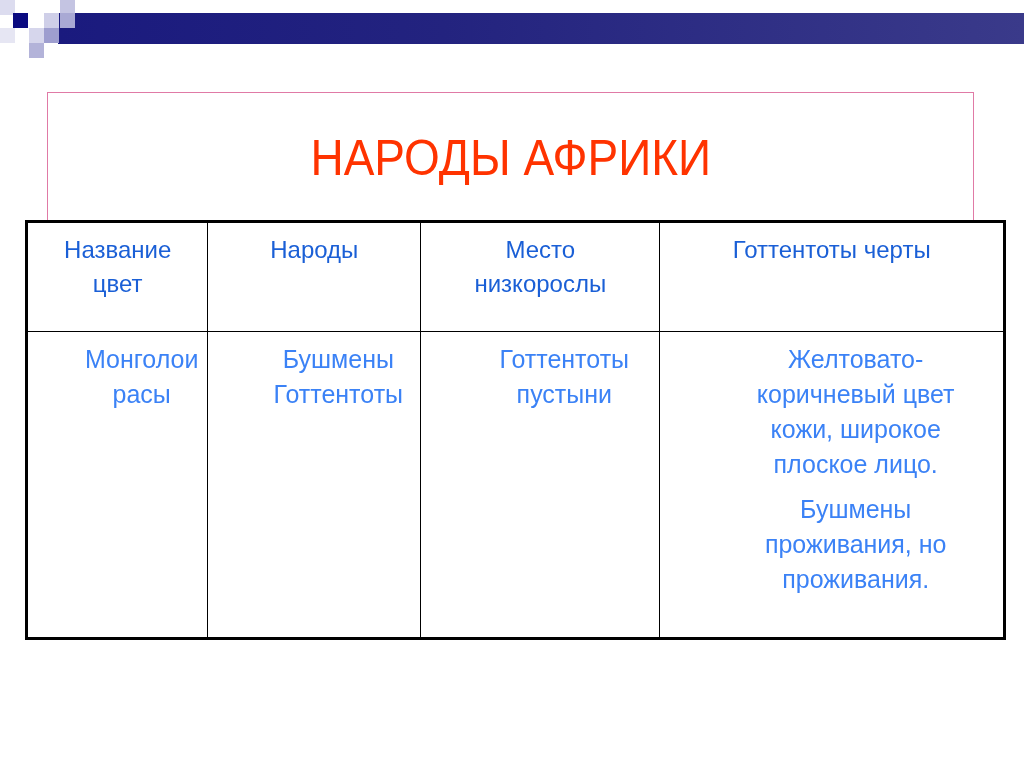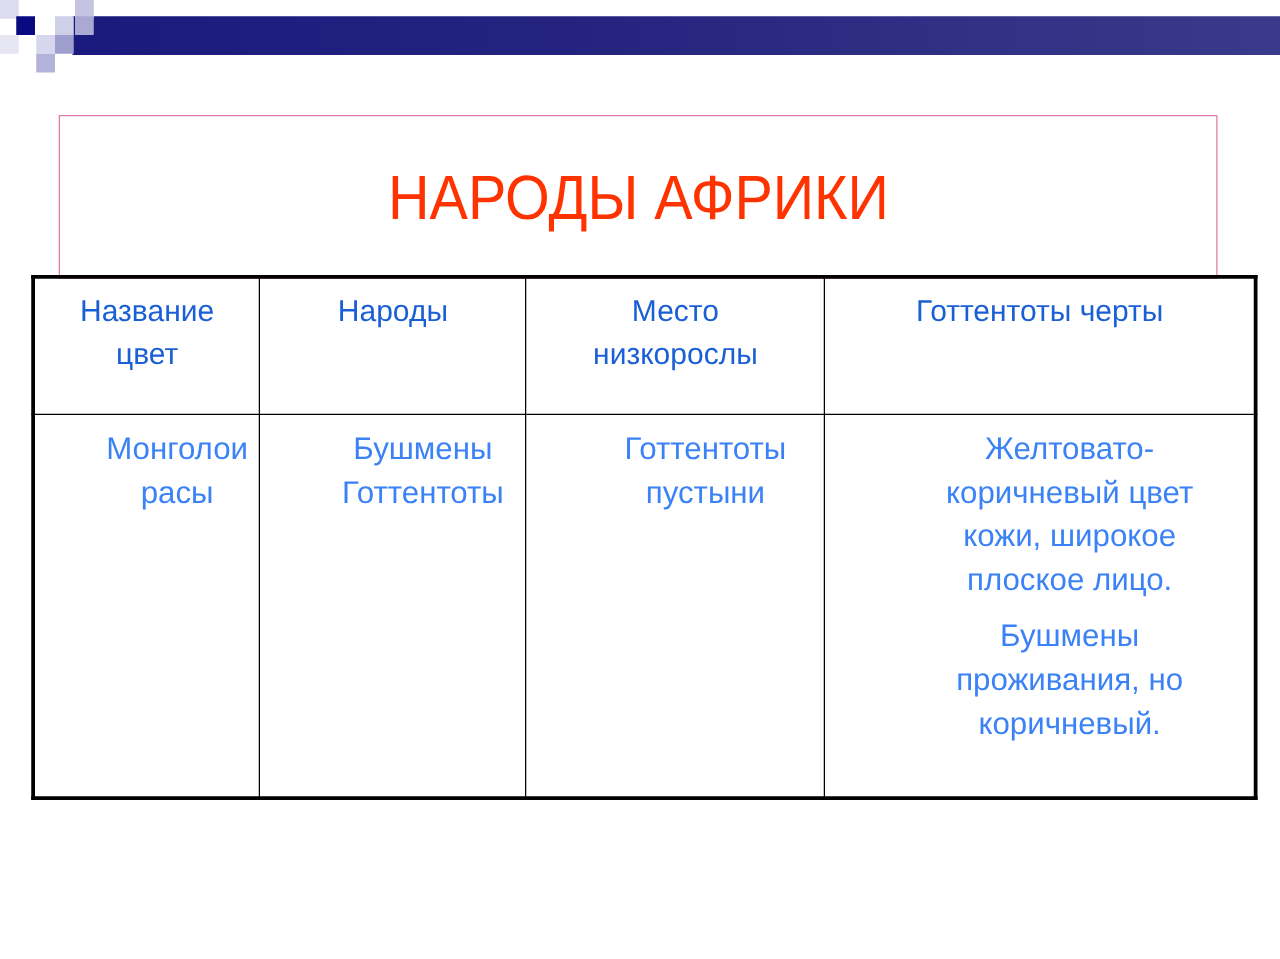--- a/index.html
+++ b/index.html
@@ -107,18 +107,18 @@
       <td>
         <span class="para">
           <span class="line">Желтовато-</span>
           <span class="line">коричневый цвет</span>
           <span class="line">кожи, широкое</span>
           <span class="line">плоское лицо.</span>
         </span>
         <span class="para">
           <span class="line">Бушмены</span>
           <span class="line">проживания, но</span>
-          <span class="line">коричневый.</span>
+          <span class="line">проживания.</span>
         </span>
       </td>
     </tr>
   </tbody>
 </table>
 
 </body></html>

